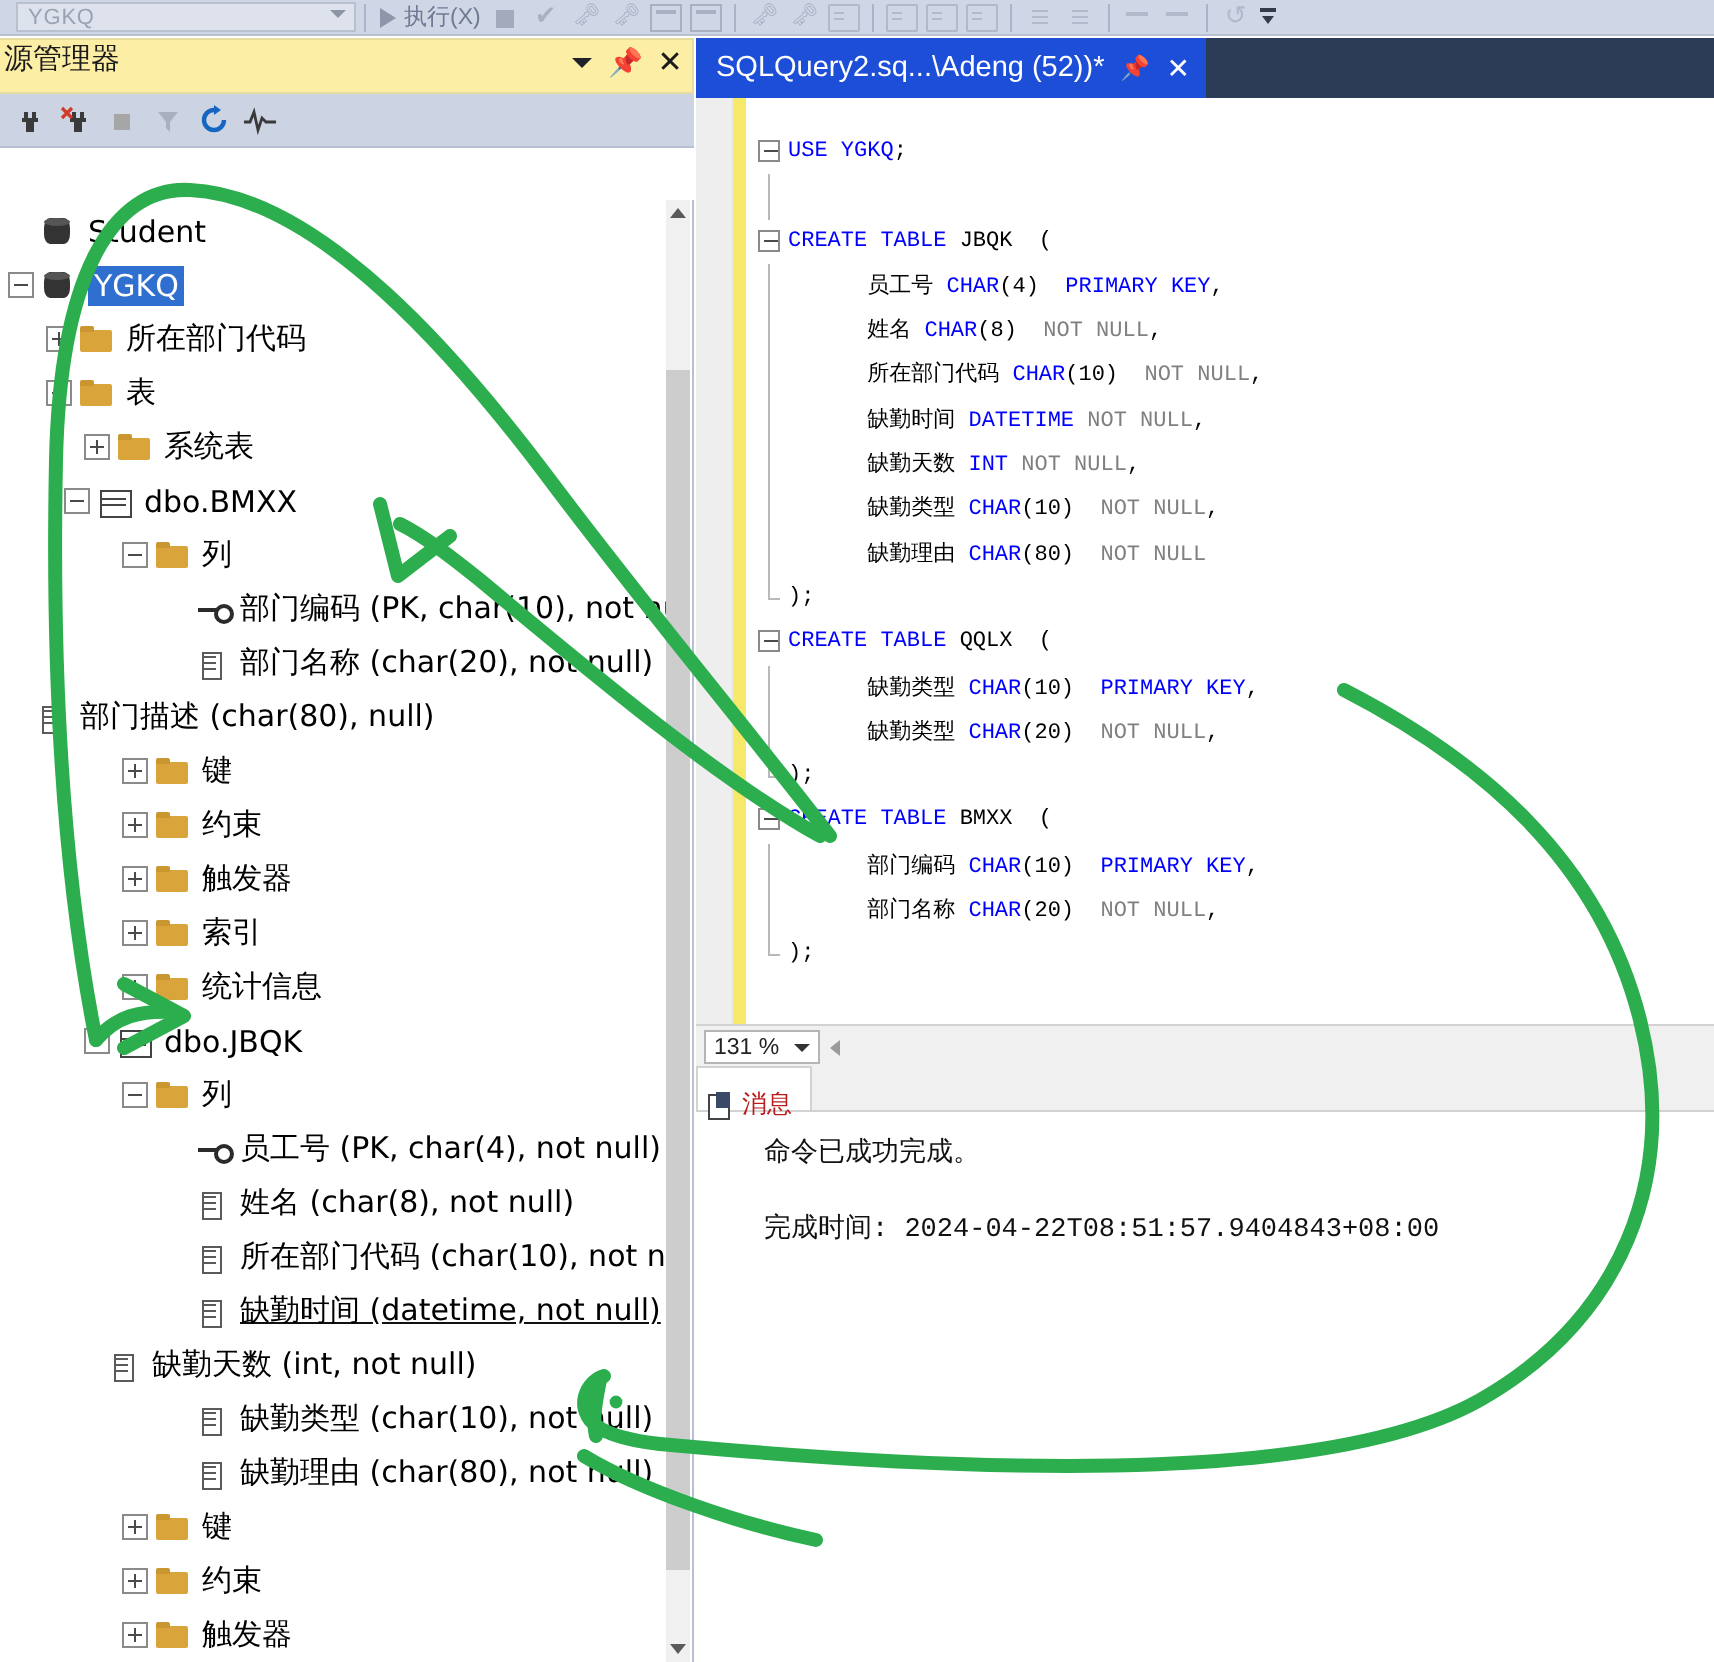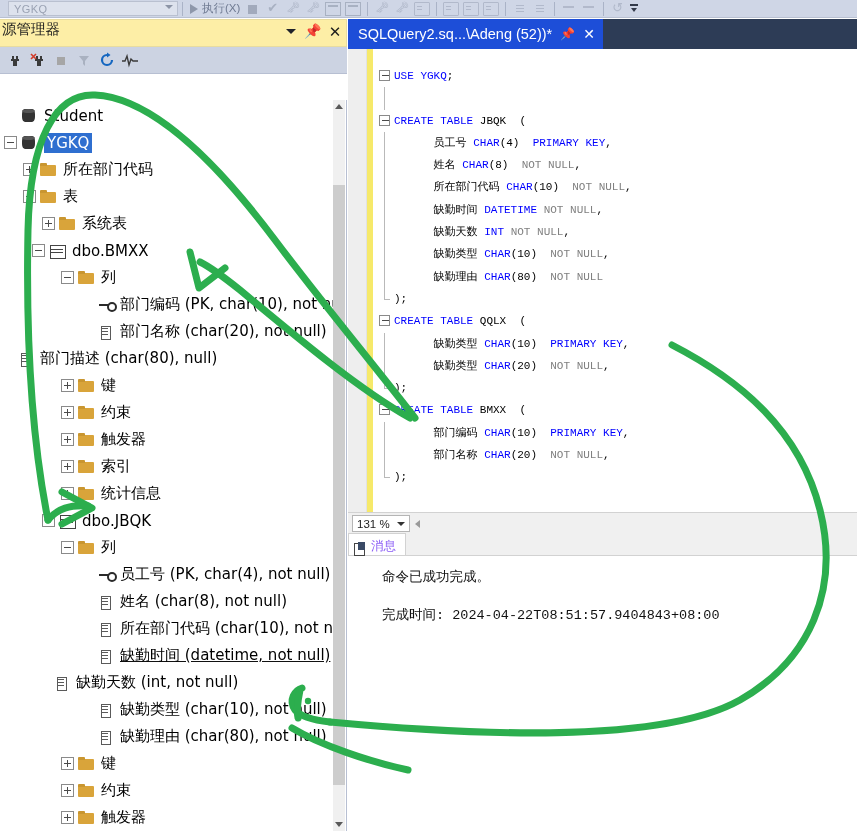--- a/index.html
+++ b/index.html
@@ -139,21 +139,21 @@
     border-top:1px solid #d2d2d2; display:flex; align-items:center; }
   .zoom-box { width:58px; height:17px; margin-left:4px; background:#fff; border:1px solid #b5b5b5;
     display:flex; align-items:center; position:relative; font-size:11.5px; color:#222; padding-left:4px; }
   .zoom-box .caret{position:absolute;right:4px;top:6px;width:0;height:0;border-left:4px solid transparent;border-right:4px solid transparent;border-top:4px solid #333;}
   .hs-left { width:14px; height:22px; display:flex; align-items:center; justify-content:center; }
   .hs-arrow{width:0;height:0;border-top:4px solid transparent;border-bottom:4px solid transparent;border-right:5px solid #9a9a9a;}
 
   .results { position:absolute; left:0; top:515px; right:0; bottom:0; background:#fff; }
   .res-tabs { height:22px; background:#f0f0f0; border-bottom:1px solid #d2d2d2; display:flex; align-items:flex-end; }
   .res-tab { height:22px; background:#fff; border:1px solid #d2d2d2; border-bottom:0;
-    display:flex; align-items:flex-end; padding:16px 9px 0 4px; font-size:12.5px; color:#8b5cf6;
+    display:flex; align-items:center; padding:16px 9px 0 4px; font-size:12.5px; color:#b91c1c;
     font-family:"DejaVu Sans","Liberation Sans",sans-serif; }
   .res-tab .rt-ic{width:14px;height:13px;position:relative;margin-right:4px;}
   .res-tab .rt-ic::before{content:"";position:absolute;left:1px;top:1px;width:9px;height:11px;border:1px solid #444;background:#fff;}
   .res-tab .rt-ic::after{content:"";position:absolute;left:5px;top:0px;width:7px;height:8px;background:#3a4a66;}
   .msg-body { padding:8px 0 0 34px; font-family:"Liberation Mono","DejaVu Sans Mono",monospace;
     font-size:13.5px; color:#111; line-height:25px; }
   .msg-body .cjkm { font-family:"DejaVu Sans","Liberation Sans",sans-serif; }
 
   
   .ink { position:absolute; left:0; top:0; width:857px; height:831px; pointer-events:none; }

